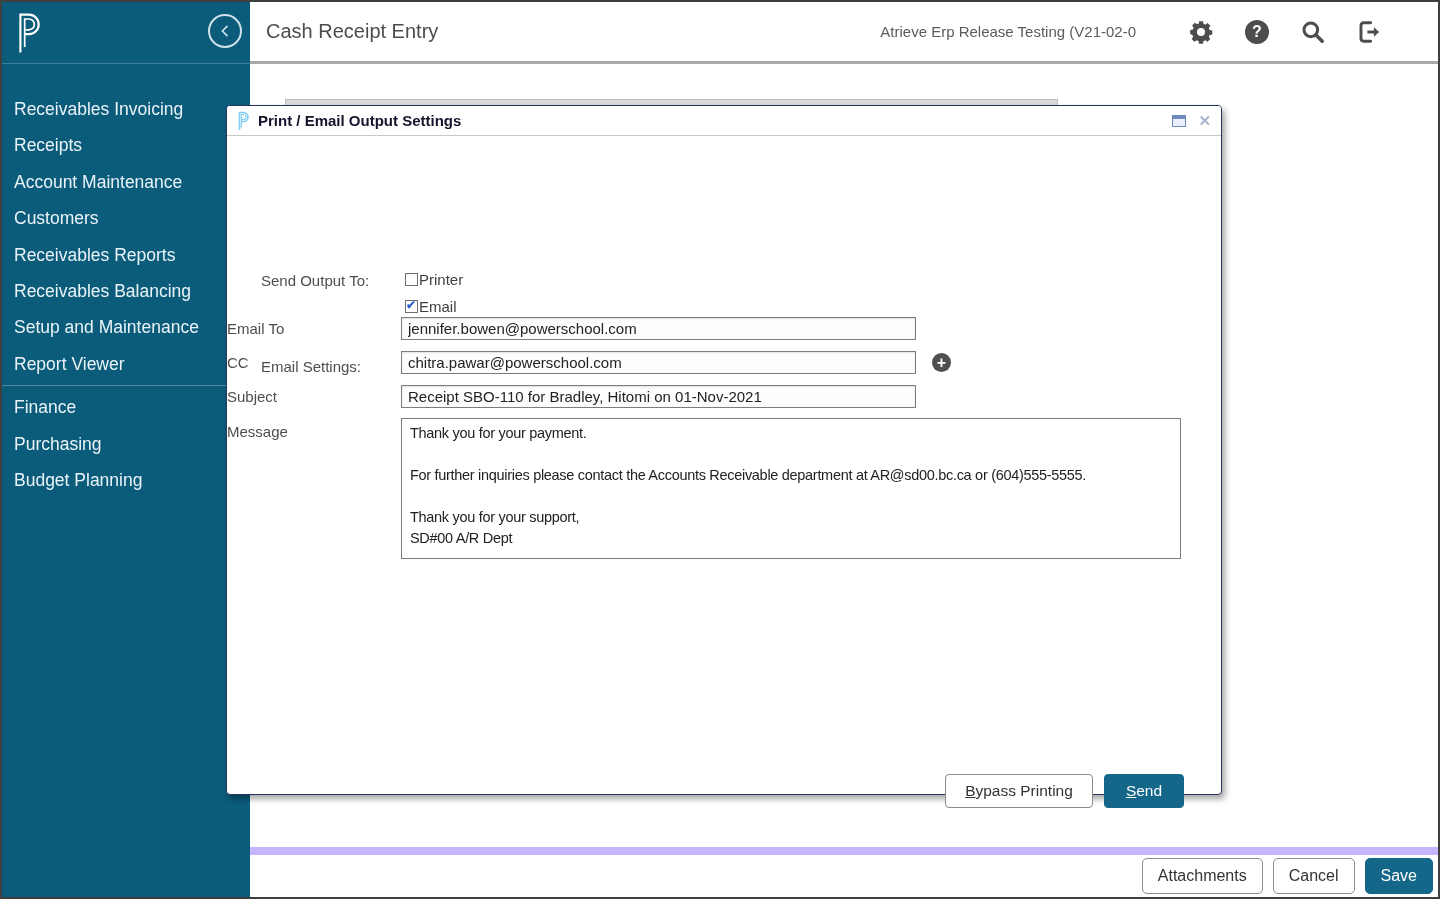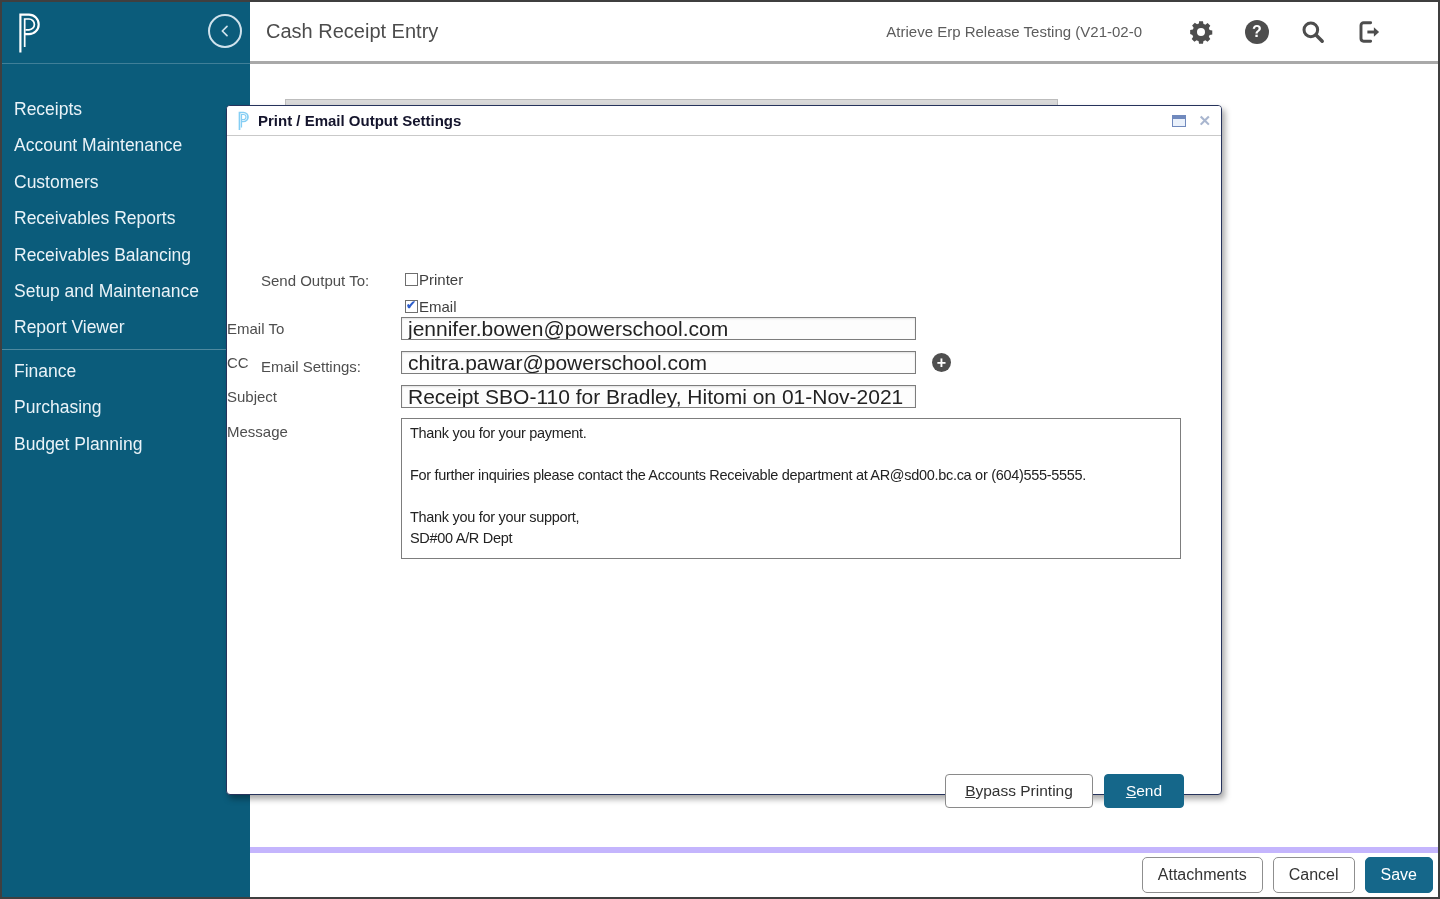--- a/index.html
+++ b/index.html
@@ -35,39 +35,39 @@
   
   .topbar{
     position:absolute; left:248px; top:0; right:0; height:62px;
     background:#fff; border-bottom:3px solid #a9a9a9;
     display:flex; align-items:center;
   }
   .page-title{ margin-left:16px; font-size:20px; color:#4c4c4c; }
   .topbar-right{
     margin-left:auto; display:flex; align-items:center; padding-right:56px;
   }
-  .env-text{ font-size:15px; color:#5c5c5c; margin-right:16px; white-space:nowrap; }
+  .env-text{ font-size:15px; color:#5c5c5c; margin-right:22px; white-space:nowrap; }
   .tb-icon{ width:26px; height:26px; margin-left:30px; cursor:pointer;
     display:flex; align-items:center; justify-content:center; }
   .help-circle{
     width:24px; height:24px; border-radius:50%; background:#4d4d4d;
     color:#fff; font-weight:bold; font-size:16px;
     display:flex; align-items:center; justify-content:center;
   }
 
   
   .bg-bar{
     position:absolute; left:283px; top:97px; width:773px; height:13px;
     background:#d9d9d9; border:1px solid #bdbdbd; z-index:2;
   }
 
   
   .page-footer{
     position:absolute; left:248px; right:0; bottom:0; height:50px;
-    background:#fff; border-top:6px solid #c4b5fd; z-index:1;
+    background:#fff; border-top:8px solid #c4b5fd; z-index:1;
     display:flex; align-items:center; justify-content:flex-end;
     gap:10px; padding-right:5px;
   }
   .btn{
     font-family:"Liberation Sans", sans-serif;
     font-size:16px; color:#333; background:#fff;
     border:1px solid #8f8f8f; border-radius:5px;
     height:36px; padding:0 15px; cursor:pointer;
   }
   .btn.primary{ background:#15678a; border-color:#15678a; color:#fff; }
@@ -102,21 +102,21 @@
   }
   .cb.on::after{
     content:"\2714"; position:absolute; left:0px; top:-3px;
     font-size:12px; color:#2e5ecb; font-weight:bold;
   }
   .cb-label{ font-size:15px; color:#3f3f3f; margin-left:1px; }
 
   .field{
     position:absolute; left:174px; width:515px; height:23px;
     border:1px solid #7d7d7d; background:#fdfdfd;
-    font-family:"Liberation Sans", sans-serif; font-size:21px; color:#222;
+    font-family:"Liberation Sans", sans-serif; font-size:15px; color:#222;
     padding:0 6px; box-shadow:inset 0 1px 2px rgba(0,0,0,.12);
   }
   .msg-area{
     position:absolute; left:174px; top:282px; width:780px; height:141px;
     border:1px solid #7d7d7d; background:#fff; resize:none; overflow:hidden;
     font-family:"Liberation Sans", sans-serif; font-size:14.5px; color:#222;
     line-height:21px; padding:4px 8px; letter-spacing:-0.3px;
   }
   .add-btn{
     position:absolute; left:705px; top:217px; width:19px; height:19px;
@@ -148,20 +148,21 @@
           <path d="M9 33 V7 h4 a5 5 0 0 1 0 10 h-3" fill="none" stroke="#ffffff" stroke-width="1.6"></path>
         </svg>
       </span>
       <span class="collapse-btn">
         <svg width="16" height="16" viewBox="0 0 24 24">
           <polyline points="15,5 8,12 15,19" fill="none" stroke="#cfe2ec" stroke-width="2.6" stroke-linecap="round" stroke-linejoin="round"></polyline>
         </svg>
       </span>
     </div>
     <nav class="nav">
+      <div class="nav-item">Receivables Invoicing</div>
       <div class="nav-item">Receipts</div>
       <div class="nav-item">Account Maintenance</div>
       <div class="nav-item">Customers</div>
       <div class="nav-item">Receivables Reports</div>
       <div class="nav-item">Receivables Balancing</div>
       <div class="nav-item">Setup and Maintenance</div>
       <div class="nav-item">Report Viewer</div>
       <div class="nav-divider"></div>
       <div class="nav-item">Finance</div>
       <div class="nav-item">Purchasing</div>

